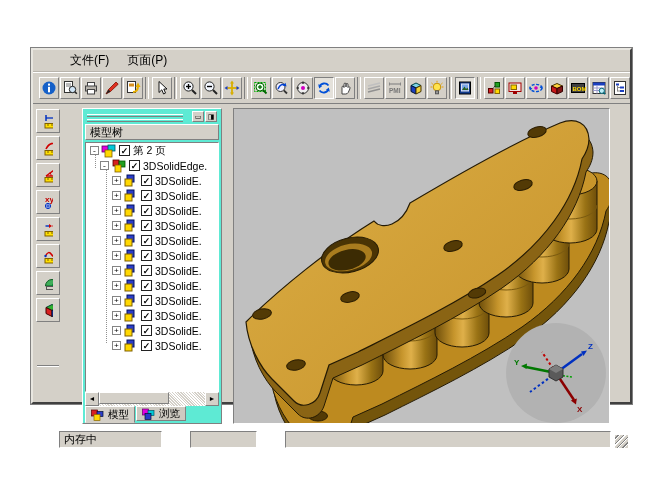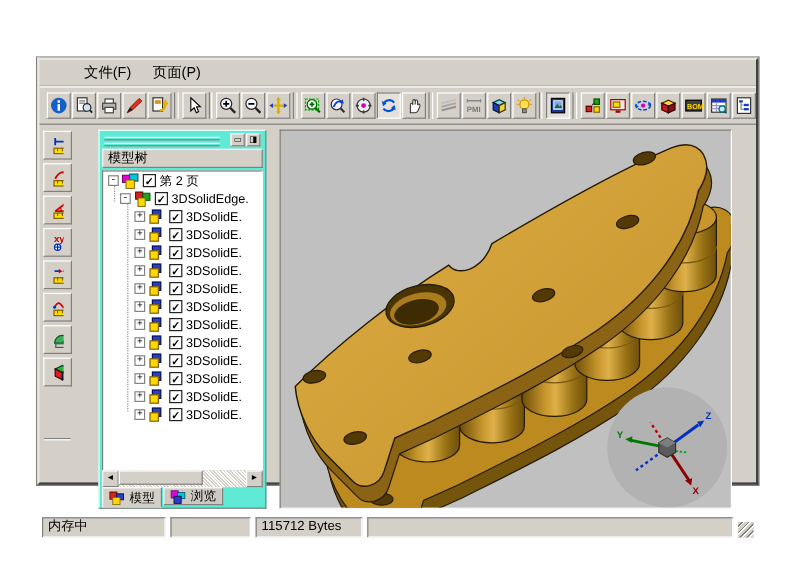--- a/index.html
+++ b/index.html
@@ -63,21 +63,21 @@
   .tab{display:flex;align-items:center;height:17px;padding:0 5px;font-size:10.5px;
     border:1px solid;border-color:#fff #808080 #d4d0c8 #fff;background:#d4d0c8;margin-right:1px;}
   .tab.inactive{height:15px;border-color:#fff #808080 #808080 #fff;background:#cdc9c0;}
   .tab svg{margin-right:3px;}
   
   .viewport{position:absolute;left:200px;top:58px;width:377px;height:316px;background:#c0c0c0;
     border:1px solid;border-color:#808080 #fff #fff #808080;}
   
   .statusbar{position:absolute;left:0;top:378px;width:597px;height:22px;display:flex;align-items:center;padding:0 2px;}
   .spanel{height:17px;background:#d4d0c8;border:1px solid;border-color:#808080 #fff #fff #808080;
-    font-size:11px;line-height:15px;padding-left:4px;color:#000;margin-right:4px;}
+    font-size:11px;line-height:15px;padding-left:4px;color:#000;margin-right:4px;margin-left:24px;}
   .sp1{width:103px;} .sp2{width:67px;} .sp3{width:89px;} .sp4{flex:1;}
   .sizegrip{width:13px;height:13px;align-self:flex-end;margin-bottom:2px;
     background:repeating-linear-gradient(135deg,#d4d0c8 0 2px,#808080 2px 3px,#fff 3px 4px);}
 </style>
 </head>
 <body>
 
 <svg width="0" height="0" style="position:absolute">
   <defs>
     <symbol id="part-ico" viewBox="0 0 16 13">
@@ -646,18 +646,17 @@
         <text x="32" y="-24" font-size="8" font-weight="bold" fill="#0030c0" font-family="Liberation Sans,sans-serif">Z</text>
         <text x="-42" y="-8" font-size="8" font-weight="bold" fill="#007800" font-family="Liberation Sans,sans-serif">Y</text>
         <text x="21" y="39" font-size="8" font-weight="bold" fill="#8b0000" font-family="Liberation Sans,sans-serif">X</text>
       </g>
     </svg>
   </div>
 
   <div class="statusbar">
     <div class="spanel sp1">内存中</div>
     <div class="spanel sp2"></div>
-    <div class="spanel sp3">115712 Bytes</div>
     <div class="spanel sp4"></div>
     <i class="sizegrip"></i>
   </div>
 
 </div>
 
 </body></html>

